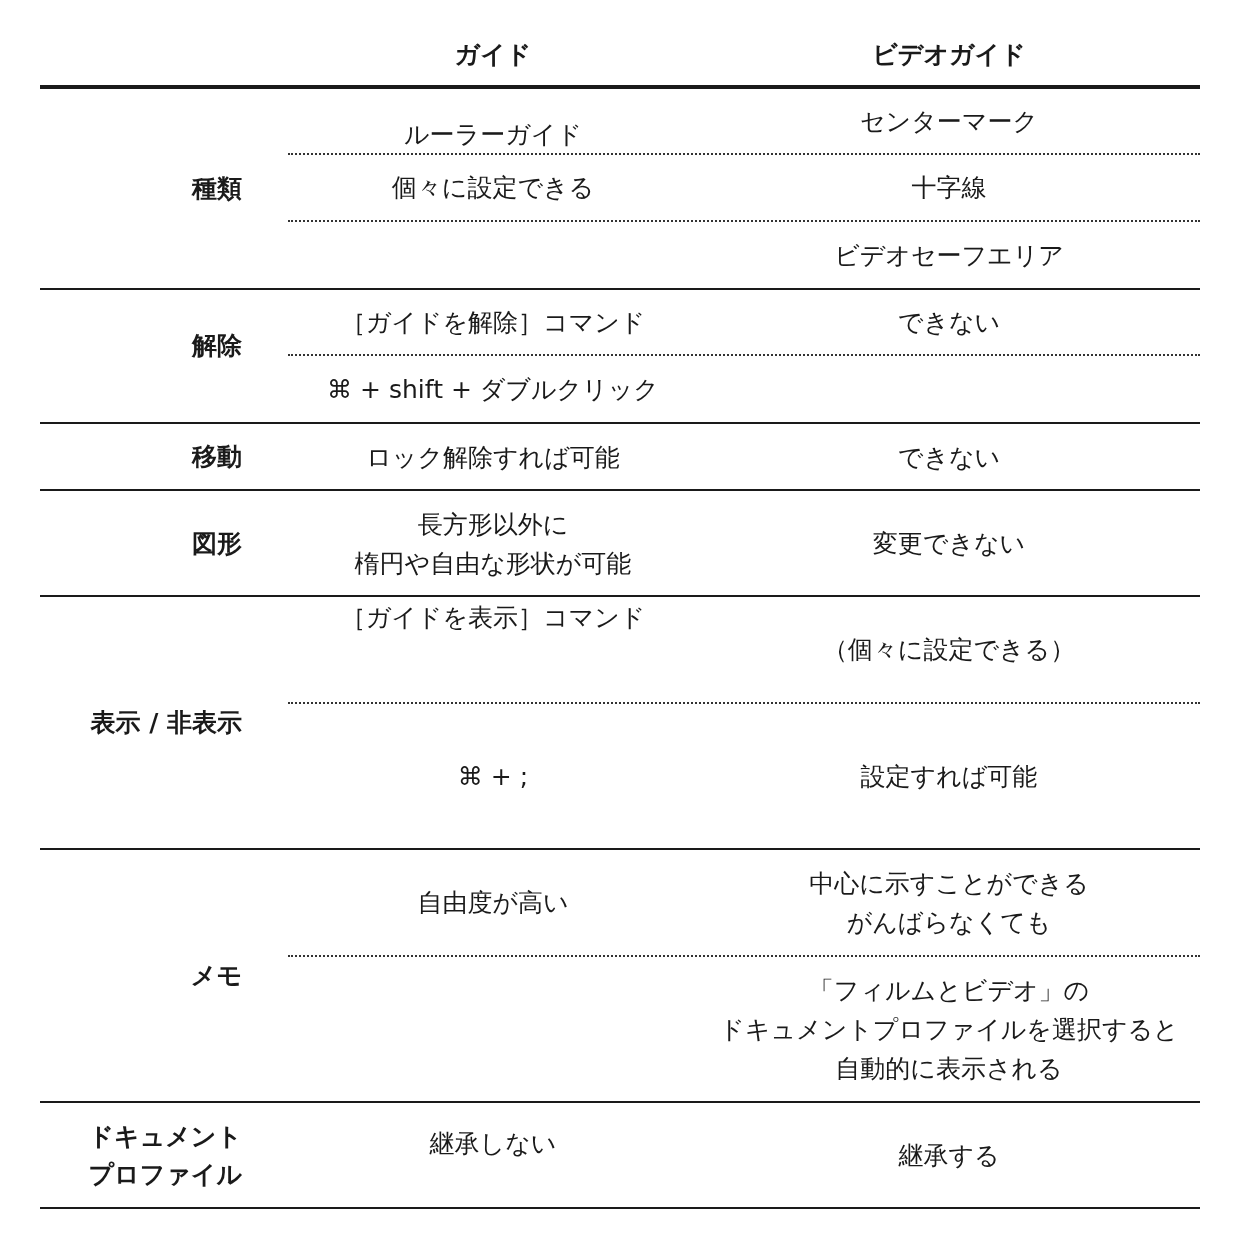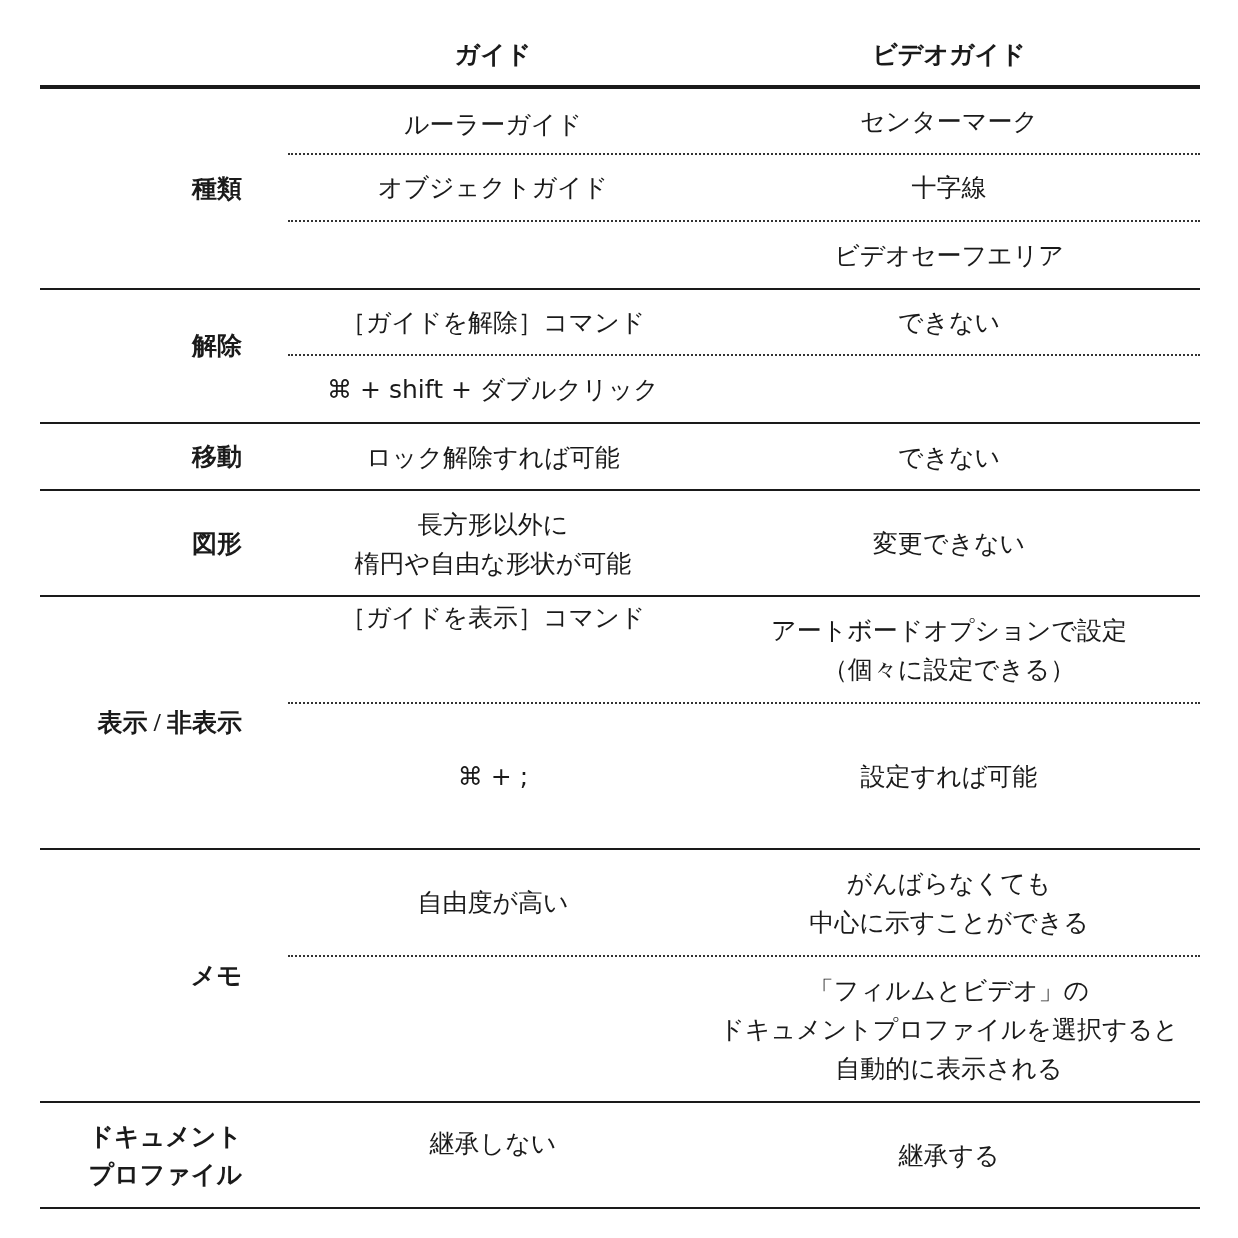--- a/index.html
+++ b/index.html
@@ -8,46 +8,46 @@
   .hdr { position: absolute; top: 30px; height: 48px; display: flex; align-items: center;
          justify-content: center; font-weight: bold; font-size: 25px; }
   .hdr.c1 { left: 288px; width: 410px; }
   .hdr.c2 { left: 698px; width: 502px; text-align: center; }
   .line { position: absolute; left: 40px; width: 1160px; background: #1a1a1a; }
   .line.thick { height: 4px; }
   .line.solid { height: 2px; }
   .dot { position: absolute; left: 288px; width: 912px; height: 0; border-top: 2px dotted #333; }
   .label { position: absolute; left: 40px; width: 202px; display: flex; flex-direction: column;
            align-items: flex-end; justify-content: center; text-align: right; font-weight: bold;
-           font-size: 25px; line-height: 38px; font-family: Liberation Serif, serif; }
+           font-size: 25px; line-height: 38px; }
   .cell { position: absolute; display: flex; flex-direction: column; align-items: center;
           justify-content: center; text-align: center; font-size: 25px; line-height: 39px; }
   .cell.c1 { left: 288px; width: 410px; }
   .cell.c2 { left: 698px; width: 502px; }
   .ln { display: block; white-space: nowrap; }
 </style>
 </head>
 <body>
 
 <div class="hdr c1">ガイド</div>
 <div class="hdr c2">ビデオガイド</div>
 <div class="line thick" style="top:85px"></div>
 
 <div class="label" style="top:89px;height:200px">
   <span class="ln">種類</span>
 </div>
-<div class="cell c1" style="top:92px;height:65px">
+<div class="cell c1" style="top:102px;height:65px">
     <span class="ln">ルーラーガイド</span>
   </div>
 <div class="cell c2" style="top:89px;height:65px">
     <span class="ln">センターマーク</span>
   </div>
 <div class="dot" style="top:153px"></div>
 <div class="cell c1" style="top:155px;height:65px">
-    <span class="ln">オブジェクトガイド</span>
+    <span class="ln">個々に設定できる</span>
   </div>
 <div class="cell c2" style="top:155px;height:65px">
     <span class="ln">十字線</span>
   </div>
 <div class="dot" style="top:220px"></div>
 <div class="cell c1" style="top:222px;height:66px">
     <span class="ln"></span>
   </div>
 <div class="cell c2" style="top:222px;height:66px">
     <span class="ln">ビデオセーフエリア</span>
@@ -95,41 +95,40 @@
   </div>
 <div class="line solid" style="top:595px"></div>
 
 <div class="label" style="top:597px;height:252px">
   <span class="ln">表示 / 非表示</span>
 </div>
 <div class="cell c1" style="top:565px;height:105px">
     <span class="ln">［ガイドを表示］コマンド</span>
   </div>
 <div class="cell c2" style="top:597px;height:105px">
-  <span class="ln">アートボードオプションで設定</span>
   <span class="ln">（個々に設定できる）</span>
 </div>
 <div class="dot" style="top:702px"></div>
 <div class="cell c1" style="top:704px;height:144px">
     <span class="ln">⌘ + ;</span>
   </div>
 <div class="cell c2" style="top:704px;height:144px">
   <span class="ln">設定すれば可能</span>
 </div>
 <div class="line solid" style="top:848px"></div>
 
 <div class="label" style="top:850px;height:252px">
   <span class="ln">メモ</span>
 </div>
 <div class="cell c1" style="top:850px;height:105px">
     <span class="ln">自由度が高い</span>
   </div>
 <div class="cell c2" style="top:850px;height:105px">
+  <span class="ln">中心に示すことができる</span>
   <span class="ln">がんばらなくても</span>
-  <span class="ln">中心に示すことができる</span>
 </div>
 <div class="dot" style="top:955px"></div>
 <div class="cell c1" style="top:957px;height:144px">
     <span class="ln"></span>
   </div>
 <div class="cell c2" style="top:957px;height:144px">
   <span class="ln">「フィルムとビデオ」の</span>
   <span class="ln">ドキュメントプロファイルを選択すると</span>
   <span class="ln">自動的に表示される</span>
 </div>

